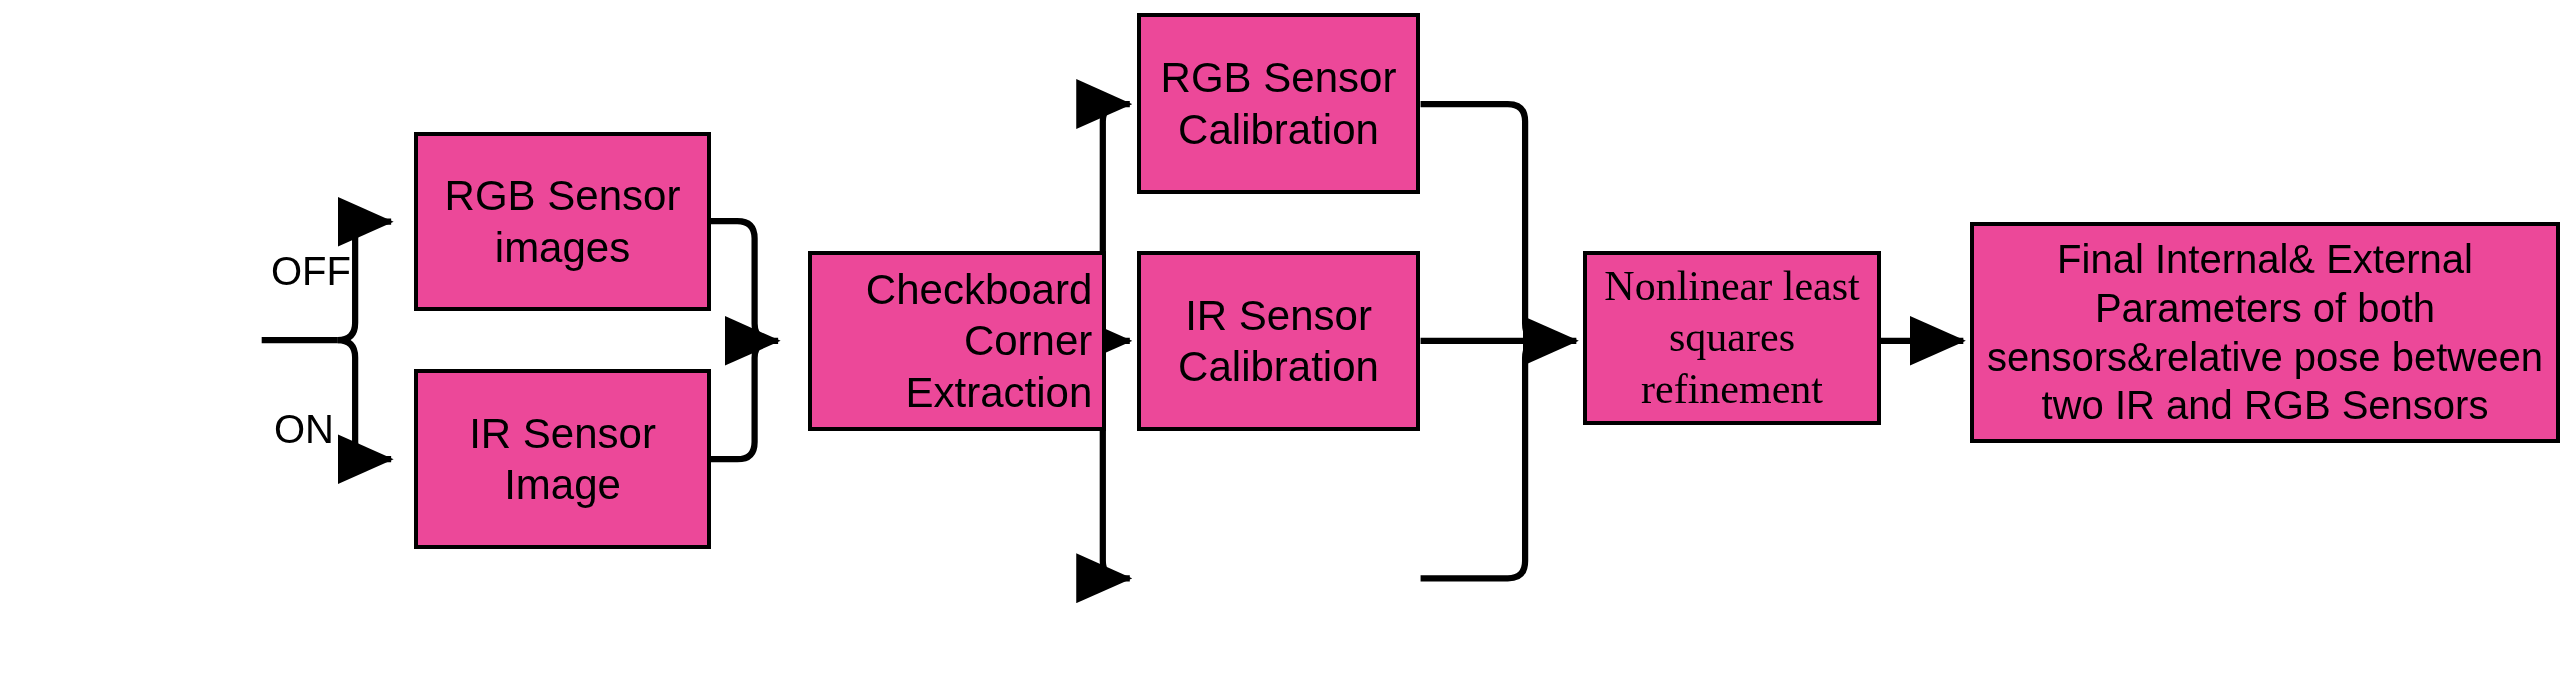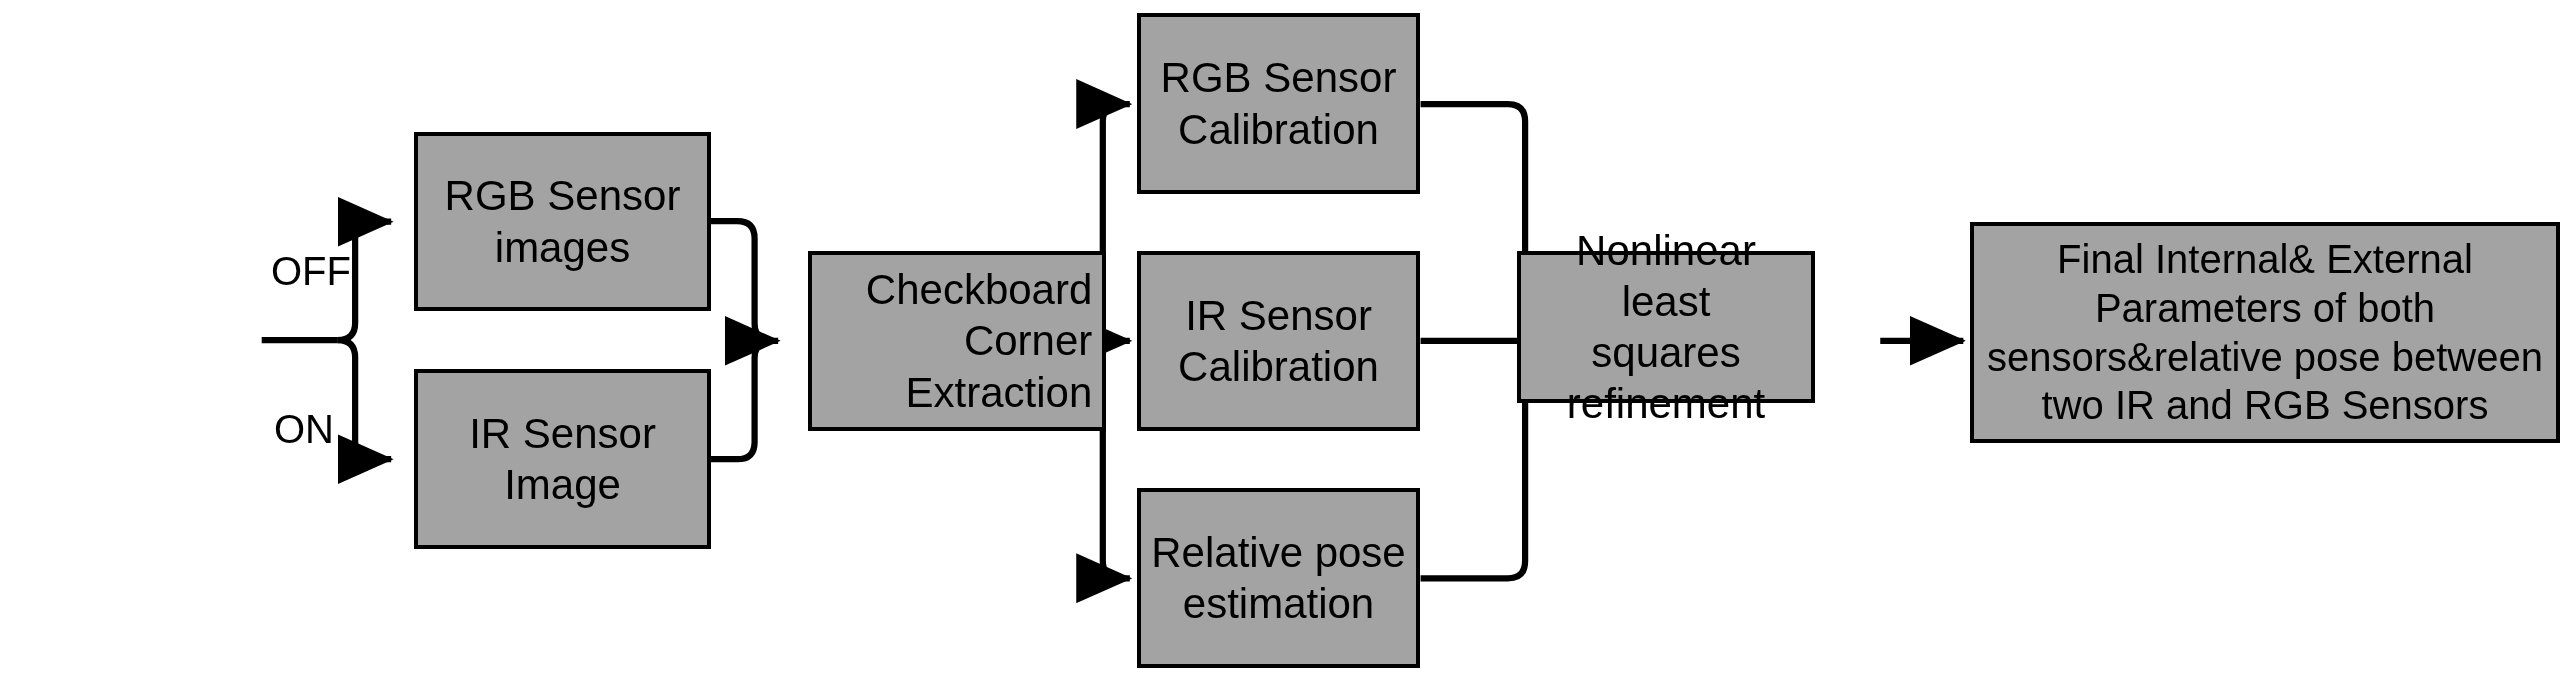--- a/index.html
+++ b/index.html
@@ -22,21 +22,21 @@
     position: absolute;
     left: 0;
     top: 0;
     width: 2576px;
     height: 683px;
   }
   .node {
     position: absolute;
     box-sizing: border-box;
     border: 4.2px solid #000000;
-    background: #a3a3a3;
+    background: #ec4899;
     display: flex;
     align-items: center;
     justify-content: center;
     text-align: center;
     color: #000000;
     font-family: "Liberation Sans", sans-serif;
     z-index: 5;
   }
   .node-label {
     display: block;
@@ -125,26 +125,22 @@
   <div class="node" style="left:1137px; top:13px; width:283px; height:181px;">
     <span class="node-label">RGB Sensor
 Calibration</span>
   </div>
 
   <div class="node" style="left:1137px; top:251px; width:283px; height:180px;">
     <span class="node-label">IR Sensor
 Calibration</span>
   </div>
 
-  <div class="node" style="left:1137px; top:488px; width:283px; height:180px;">
-    <span class="node-label">Relative pose
-estimation</span>
-  </div>
 
-  <div class="node" style="left:1517px; top:251px; width:298px; height:152px;">
+  <div class="node" style="left:1583px; top:251px; width:298px; height:174px;font-family:Liberation Serif, serif;">
     <span class="node-label">Nonlinear least
 squares
 refinement</span>
   </div>
 
   <div class="node node-final" style="left:1970px; top:222px; width:590px; height:221px;">
     <span class="node-label">Final Internal&amp; External
 Parameters of both
 sensors&amp;relative pose between
 two IR and RGB Sensors</span>

